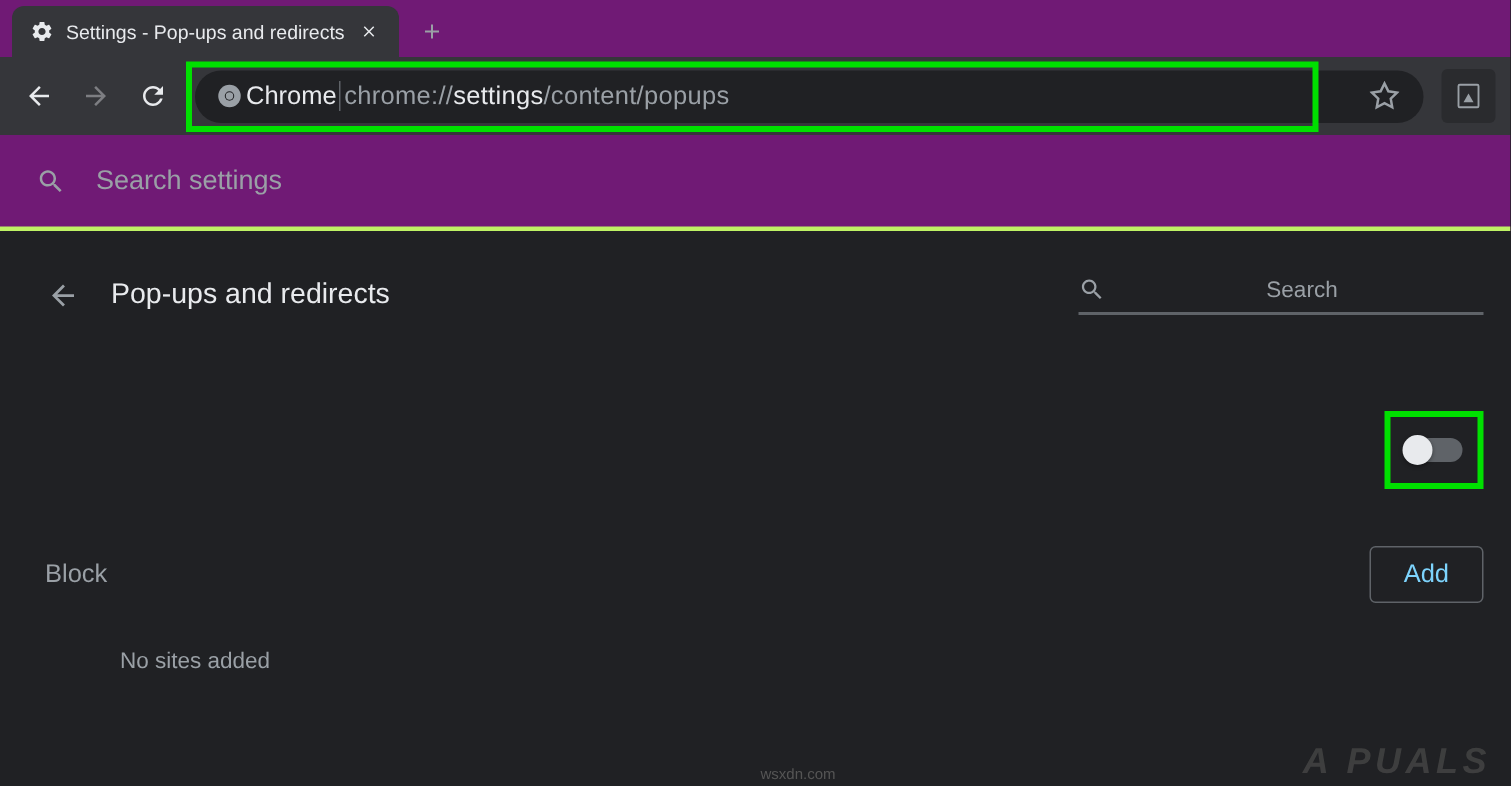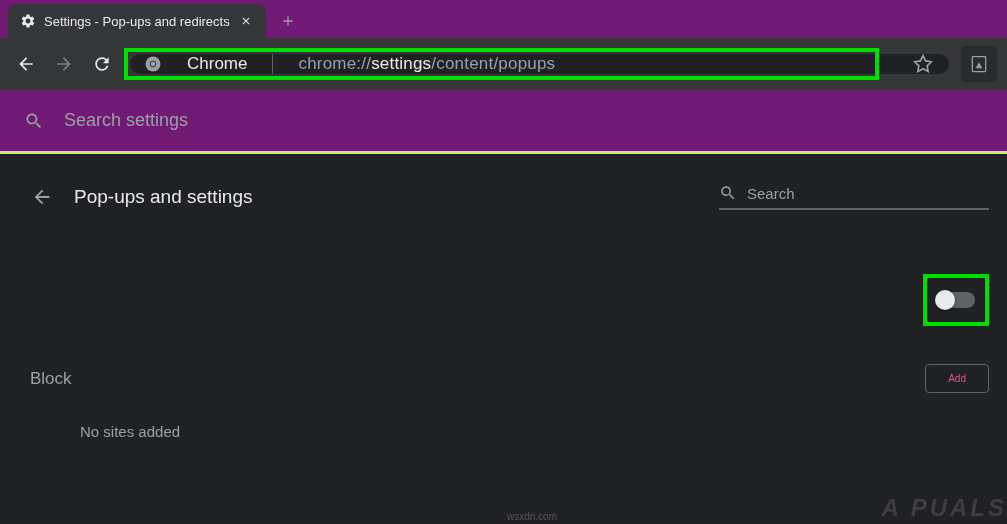--- a/index.html
+++ b/index.html
@@ -11,59 +11,59 @@
     .tab-icon { width: 16px; height: 16px; display: flex; align-items: center; justify-content: center; }
     .tab-title { font-size: 13px; color: #e8eaed; flex: 1; white-space: nowrap; overflow: hidden; }
     .tab-close { width: 16px; height: 16px; display: flex; align-items: center; justify-content: center; cursor: pointer; }
     .new-tab { width: 28px; height: 28px; display: flex; align-items: center; justify-content: center; margin-left: 8px; margin-bottom: 3px; cursor: pointer; }
     
     
     .toolbar { background: #35363a; height: 52px; display: flex; align-items: center; padding: 0 10px; gap: 6px; }
     .nav-btn { width: 32px; height: 32px; display: flex; align-items: center; justify-content: center; cursor: pointer; border-radius: 50%; }
     .nav-btn.disabled { opacity: 0.4; cursor: default; }
     .omnibox-wrapper { flex: 1; position: relative; margin: 0 6px; }
-    .omnibox { background: #202124; height: 20px; border-radius: 18px; display: flex; align-items: center; padding: 0 14px; gap: 25px; }
+    .omnibox { background: #202124; height: 35px; border-radius: 18px; display: flex; align-items: center; padding: 0 14px; gap: 2px; }
     .omnibox-highlight { position: absolute; top: -6px; left: -6px; right: 70px; bottom: -6px; border: 4px solid #00e000; pointer-events: none; z-index: 10; }
     .site-icon { width: 18px; height: 18px; display: flex; align-items: center; justify-content: center; }
     .site-label { font-size: 17px; color: #e8eaed; }
     .divider { width: 1px; height: 20px; background: #5f6368; }
     .url { font-size: 17px; color: #9aa0a6; letter-spacing: 0.2px; }
     .url .bold { color: #e8eaed; }
     .star-btn { margin-left: auto; width: 24px; height: 24px; display: flex; align-items: center; justify-content: center; cursor: pointer; }
     .ext-btn { width: 36px; height: 36px; background: #2a2b2e; border-radius: 4px; display: flex; align-items: center; justify-content: center; cursor: pointer; }
     
     
     .search-bar { height: 64px; display: flex; align-items: center; padding: 0 24px; gap: 20px; border-bottom: 3px solid #bef264; background: #701a75; }
     .search-bar .search-icon { width: 20px; height: 20px; display: flex; align-items: center; justify-content: center; }
     .search-placeholder { font-size: 18px; color: #9aa0a6; }
     
     
     .content { padding: 30px 18px 0 30px; }
     .header-row { display: flex; align-items: center; gap: 20px; margin-bottom: 50px; }
     .back-btn { width: 24px; height: 24px; display: flex; align-items: center; justify-content: center; cursor: pointer; }
     .page-title { font-size: 19px; font-weight: 500; color: #e8eaed; }
     .content-search { margin-left: auto; display: flex; align-items: center; gap: 10px; border-bottom: 2px solid #5f6368; width: 270px; padding-bottom: 6px; }
-    .content-search input { background: transparent; border: none; outline: none; color: #e8eaed; font-size: 15px; flex: 1; }
+    .content-search input { background: transparent; border: none; outline: none; color: #e8eaed; font-size: 15px; flex: 1; text-align: center; }
     .content-search input::placeholder { color: #9aa0a6; }
     
     .setting-row { display: flex; align-items: center; padding: 14px 0; }
     .setting-label { font-size: 17px; color: #e8eaed; }
     .toggle-wrapper { margin-left: auto; position: relative; padding: 18px 14px; }
     .toggle-highlight { position: absolute; top: 0; left: 0; right: 0; bottom: 0; border: 4px solid #00e000; pointer-events: none; }
     .toggle { width: 38px; height: 16px; background: #5f6368; border-radius: 8px; position: relative; cursor: pointer; }
     .toggle-knob { position: absolute; width: 20px; height: 20px; background: #e8eaed; border-radius: 50%; top: -2px; left: -2px; box-shadow: 0 1px 3px rgba(0,0,0,0.4); }
     
     .section-row { display: flex; align-items: center; margin-top: 24px; }
     .section-label { font-size: 17px; color: #9aa0a6; }
-    .add-btn { margin-left: auto; padding: 8px 22px; border: 1px solid #5f6368; border-radius: 4px; color: #ec4899; font-size: 10px; font-weight: 500; cursor: pointer; background: transparent; }
+    .add-btn { margin-left: auto; padding: 8px 22px; border: 1px solid #5f6368; border-radius: 4px; color: #7dd3fc; font-size: 17px; font-weight: 500; cursor: pointer; background: transparent; }
     
     .empty-text { font-size: 15px; color: #9aa0a6; margin-left: 50px; margin-top: 30px; }
     
     
-    .watermark { position: absolute; bottom: 2px; right: 0; font-size: 24px; font-weight: bold; color: #444; letter-spacing: 3px; opacity: 0.85; font-style: italic; font-family: Arial;}
+    .watermark { position: absolute; bottom: 2px; right: 13px; font-size: 24px; font-weight: bold; color: #444; letter-spacing: 3px; opacity: 0.85; font-style: italic; font-family: Arial;}
     .wm-url { position: absolute; bottom: 2px; right: 450px; font-size: 10px; color: #555; }
 
     svg { display: block; }
   </style>
 </head>
 <body>
 
 <div class="tab-bar">
   <div class="tab">
     <span class="tab-icon">
@@ -138,21 +138,21 @@
   <span class="search-placeholder">Search settings</span>
 </div>
 
 <div class="content">
   <div class="header-row">
     <div class="back-btn">
       <svg width="22" height="22" viewBox="0 0 24 24" fill="#9aa0a6">
           <path d="M20 11H7.83l5.59-5.59L12 4l-8 8 8 8 1.41-1.41L7.83 13H20v-2z"></path>
         </svg>
     </div>
-    <div class="page-title">Pop-ups and settings</div>
+    <div class="page-title">Pop-ups and redirects</div>
     <div class="content-search">
       <span>
         <svg width="18" height="18" viewBox="0 0 24 24" fill="#9aa0a6">
             <path d="M15.5 14h-.79l-.28-.27C15.41 12.59 16 11.11 16 9.5 16 5.91 13.09 3 9.5 3S3 5.91 3 9.5 5.91 16 9.5 16c1.61 0 3.09-.59 4.23-1.57l.27.28v.79l5 4.99L20.49 19l-4.99-5zm-6 0C7.01 14 5 11.99 5 9.5S7.01 5 9.5 5 14 7.01 14 9.5 11.99 14 9.5 14z"></path>
           </svg>
       </span>
       <input type="text" placeholder="Search" style="">
     </div>
   </div>
 

